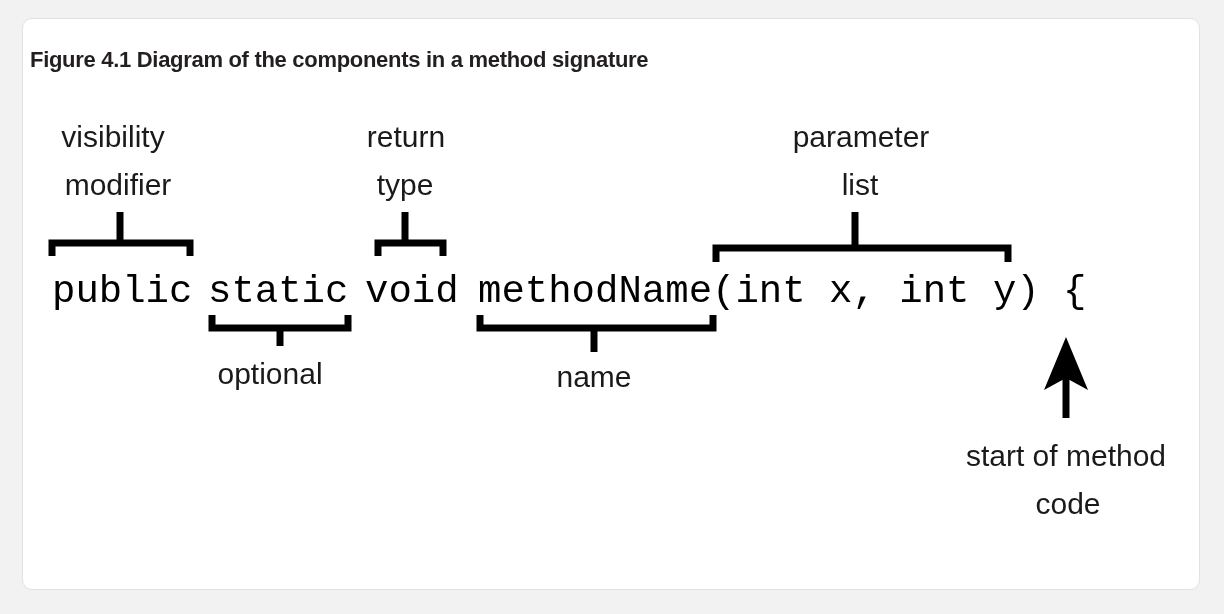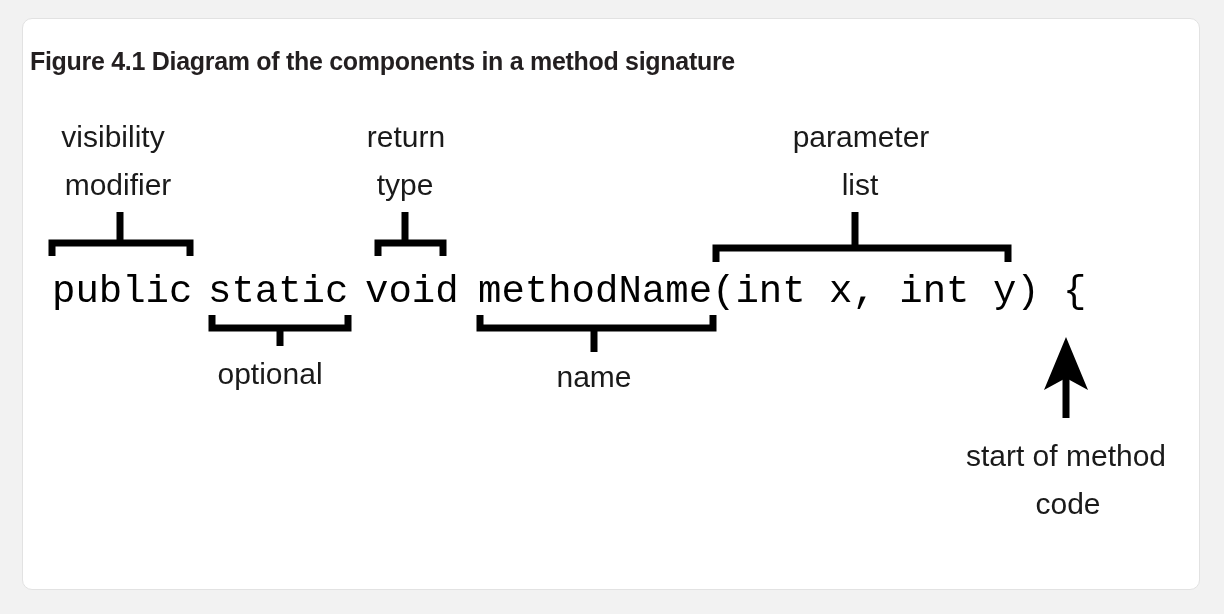--- a/index.html
+++ b/index.html
@@ -21,21 +21,21 @@
     height: 572px;
     background: #ffffff;
     border: 1px solid #e2e2e2;
     border-radius: 10px;
     box-sizing: border-box;
   }
   #figure-title {
     position: absolute;
     left: 30px;
     top: 47px;
-    font-size: 25px;
+    font-size: 22px;
     font-weight: bold;
     color: #231f20;
     font-family: "Liberation Sans", sans-serif;
     letter-spacing: -0.3px;
     white-space: nowrap;
   }
   #diagram {
     position: absolute;
     left: 0;
     top: 0;

